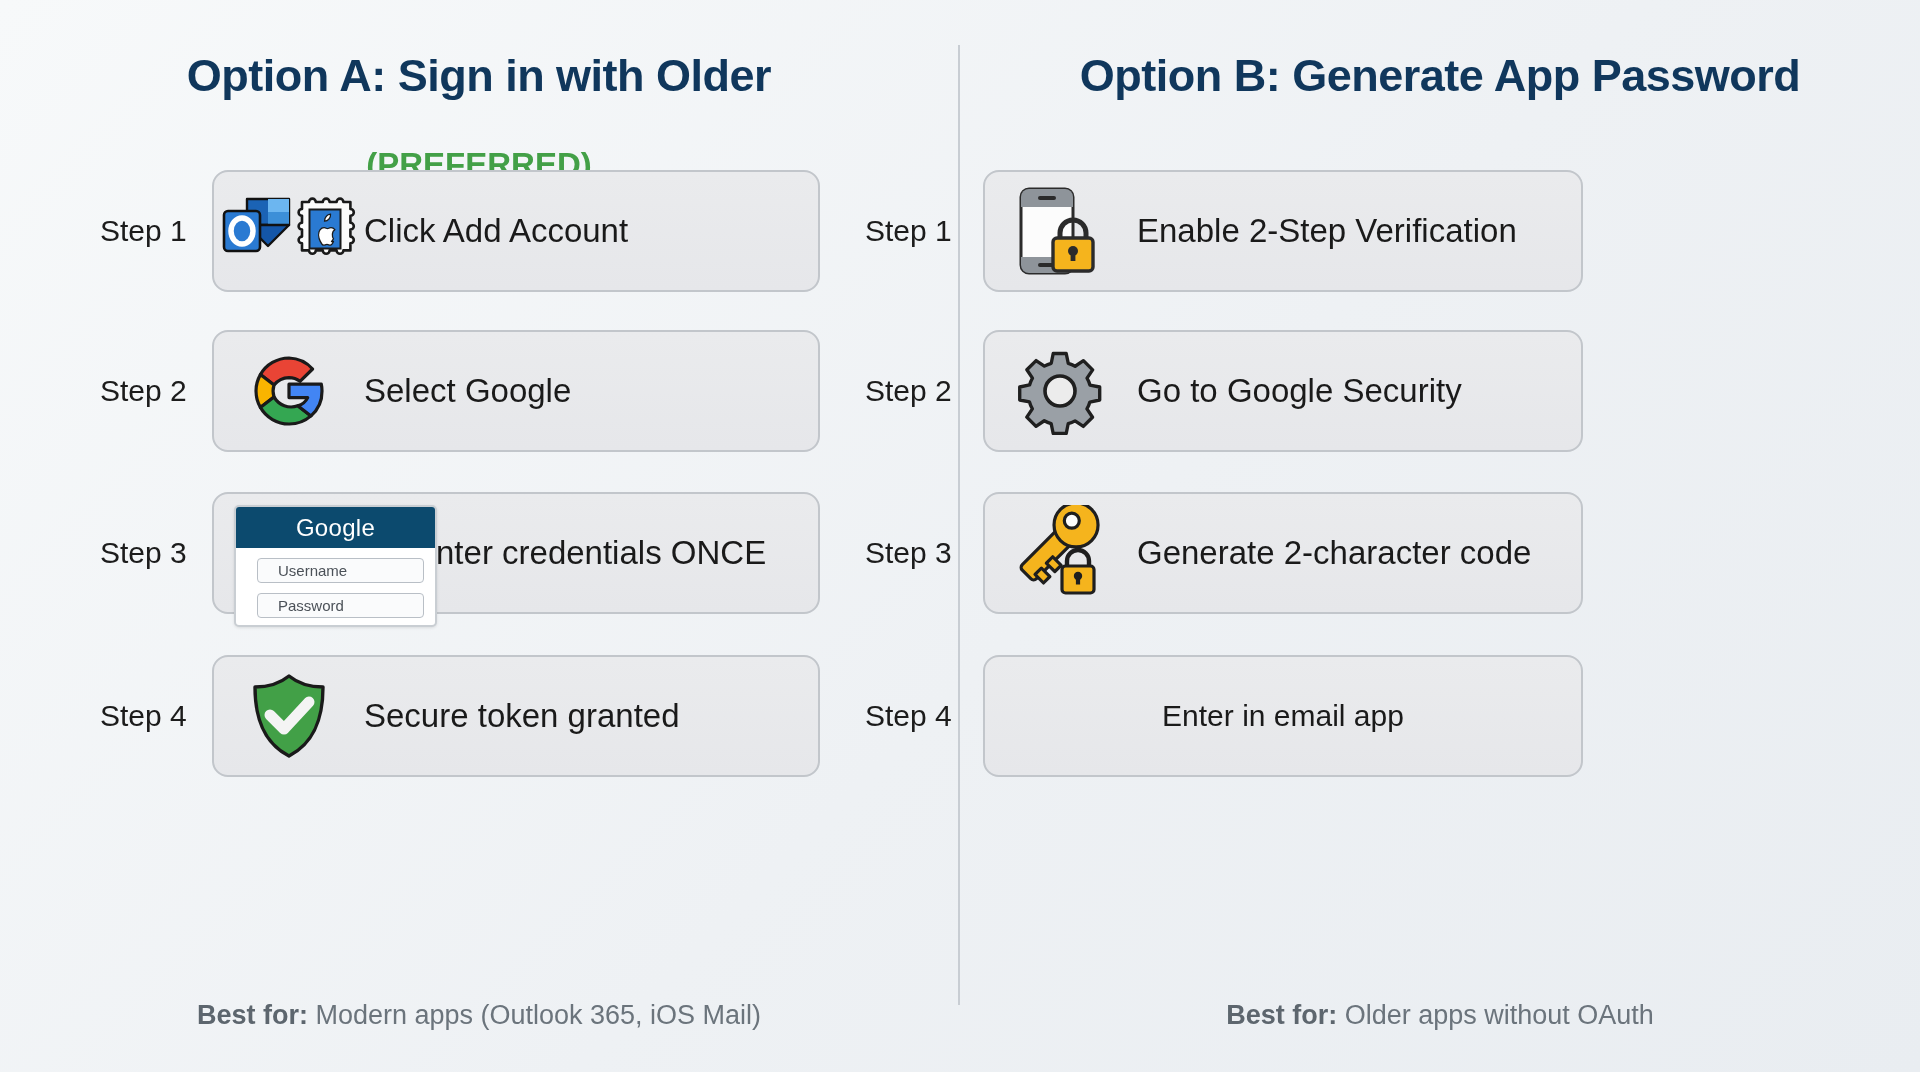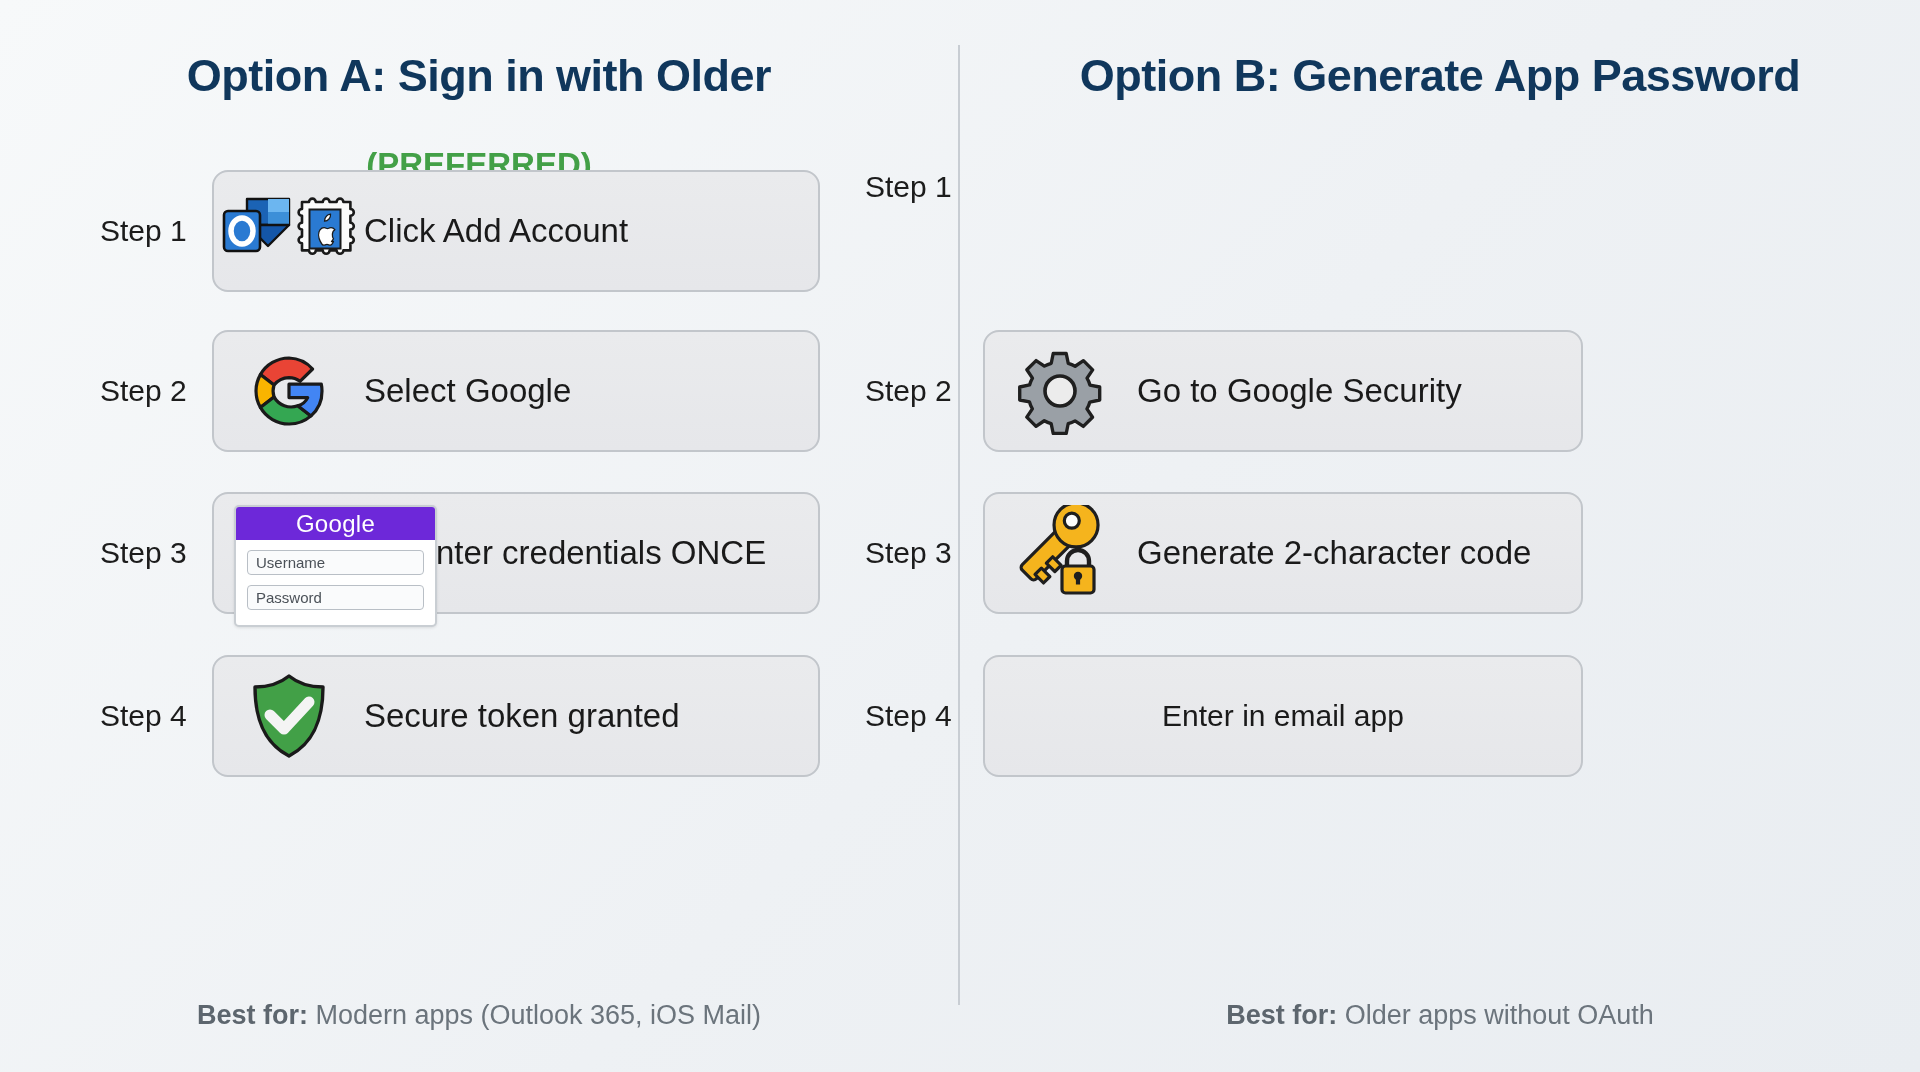--- a/index.html
+++ b/index.html
@@ -78,28 +78,28 @@
   .footer b{font-weight:bold;color:#5d666e;}
 
   
   .glogin{
     position:absolute;left:20px;top:11px;width:203px;height:122px;
     background:#ffffff;border:2px solid #c9ced3;border-radius:5px;
     overflow:hidden;box-sizing:border-box;
     box-shadow:0 1px 3px rgba(0,0,0,.10);
   }
   .glogin-head{
-    height:33px;background:#6d28d9;color:#fff;
+    height:41px;background:#0c4a6e;color:#fff;
     display:flex;align-items:center;justify-content:center;
     font-size:24px;letter-spacing:.3px;text-align:center;
   }
   .glogin-field{
-    margin:10px 11px 0 11px;height:25px;
+    margin:10px 11px 0 21px;height:25px;
     border:1.5px solid #b9bfc6;border-radius:4px;background:#fafbfc;
-    display:flex;align-items:center;padding-left:8px;
+    display:flex;align-items:center;padding-left:20px;
     font-size:15px;color:#4b5158;box-sizing:border-box;
   }
 
   
   .codewrap{
     width:100%;display:flex;flex-direction:column;
     align-items:center;justify-content:center;gap:6px;
   }
   .codebox{
     border:2px solid #b6bcc3;border-radius:9px;background:#f1f2f4;
@@ -213,20 +213,36 @@
       <b>Best for:</b><span> Modern apps (Outlook 365, iOS Mail)</span>
     </div>
   </div>
 
   <div class="col col-b">
 
     <div class="col-title">Option B: Generate App Password</div>
 
     <div class="step-row" style="top:170px;left:-95px;">
       <div class="step-label">Step 1</div>
+      <div class="step-box">
+        <div class="step-icon">
+          <svg width="110" height="96" viewBox="0 0 110 96">
+            <rect x="16" y="6" width="52" height="84" rx="8" fill="#fcfcfc" stroke="#2b2b2b" stroke-width="3"></rect>
+            <path d="M16 14 a8 8 0 0 1 8 -8 h36 a8 8 0 0 1 8 8 v10 H16 Z" fill="#8e949a"></path>
+            <rect x="33" y="13" width="18" height="4" rx="2" fill="#2b2b2b"></rect>
+            <path d="M16 74 h52 v8 a8 8 0 0 1 -8 8 H24 a8 8 0 0 1 -8 -8 Z" fill="#8e949a"></path>
+            <rect x="33" y="80" width="18" height="4" rx="2" fill="#2b2b2b"></rect>
+            <path d="M55 56 v-6 a13 13 0 0 1 26 0 v6" fill="none" stroke="#2b2b2b" stroke-width="5"></path>
+            <rect x="48" y="55" width="40" height="33" rx="4" fill="#f5b41d" stroke="#2b2b2b" stroke-width="3.4"></rect>
+            <circle cx="68" cy="68" r="5" fill="#2b2b2b"></circle>
+            <rect x="65.6" y="68" width="4.8" height="10" fill="#2b2b2b"></rect>
+          </svg>
+        </div>
+        <div class="step-text">Enable 2-Step Verification</div>
+      </div>
     </div>
 
     <div class="arrow" style="top:345px;left:183px;">
       <svg width="62" height="64" viewBox="0 0 62 64">
         <path d="M22 2 H40 V36 H56 L31 61 L6 36 H22 Z" fill="#f5a623" stroke="#d08b12" stroke-width="2.6" stroke-linejoin="round"></path>
       </svg>
     </div>
 
     <div class="step-row" style="top:330px;left:-95px;">
       <div class="step-label">Step 2</div>

